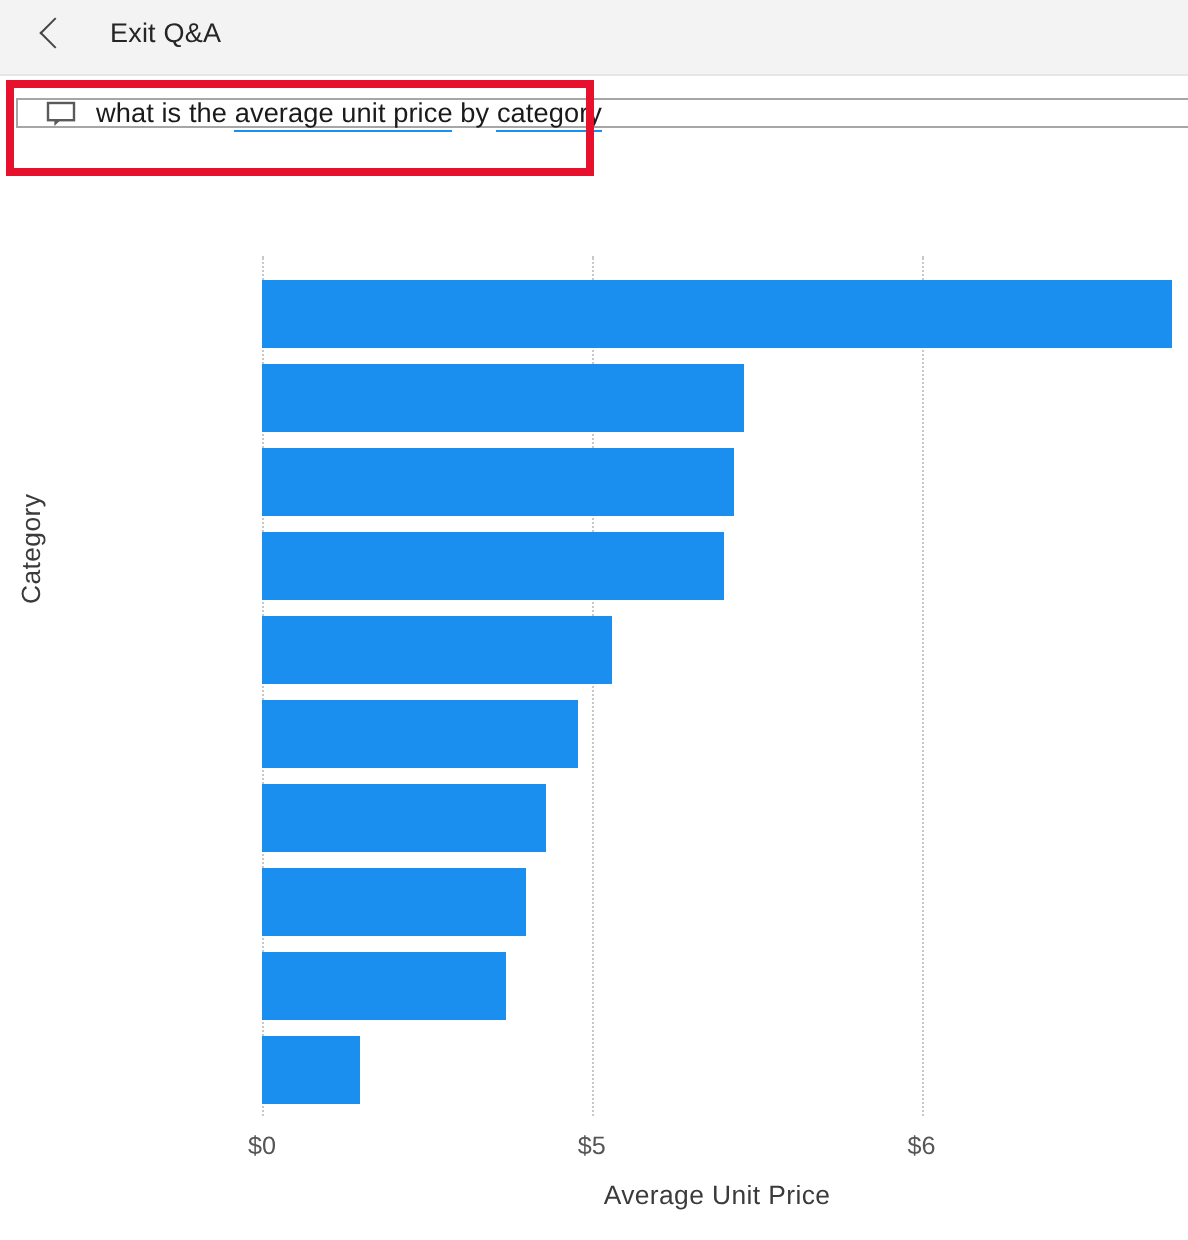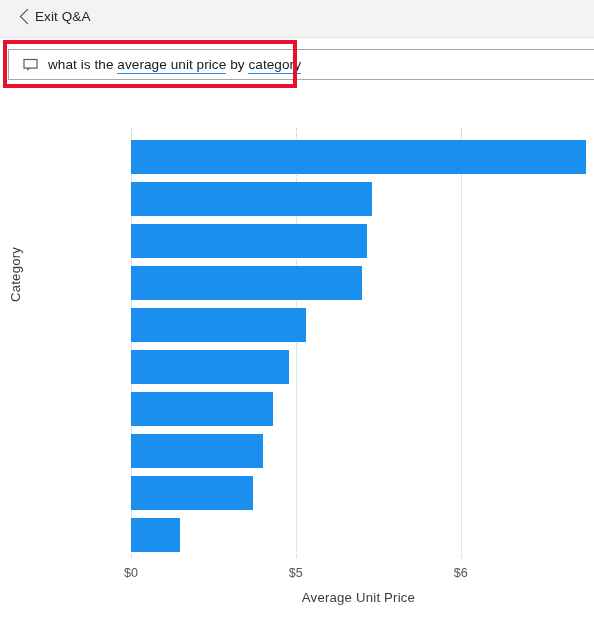--- a/index.html
+++ b/index.html
@@ -23,21 +23,21 @@
     height: 38px;
     background: #f3f3f3;
     border-bottom: 1px solid #e6e6e6;
     box-sizing: border-box;
   }
   .exit-qna {
     position: absolute;
     left: 22px; top: 9px;
     display: flex;
     align-items: center;
-    gap: 2px;
+    gap: 22px;
     cursor: pointer;
   }
   .chev-back {
     display: inline-block;
     width: 10px; height: 10px;
     border-left: 1.4px solid #444;
     border-bottom: 1.4px solid #444;
     transform: rotate(45deg);
     position: relative;
     top: 0px;
@@ -54,21 +54,21 @@
     position: absolute;
     left: 0; top: 38px;
     width: 594px;
     height: 58px;
     background: #ffffff;
   }
   .qna-input-box {
     position: absolute;
     left: 8px; top: 11px;
     width: 586px;
-    height: 31px;
+    height: 15px;
     border: 1px solid #a6a6a6;
     border-right: none;
     background: #ffffff;
     box-sizing: border-box;
     display: flex;
     align-items: center;
     padding-left: 14px;
     cursor: text;
   }
   .bubble-icon {

